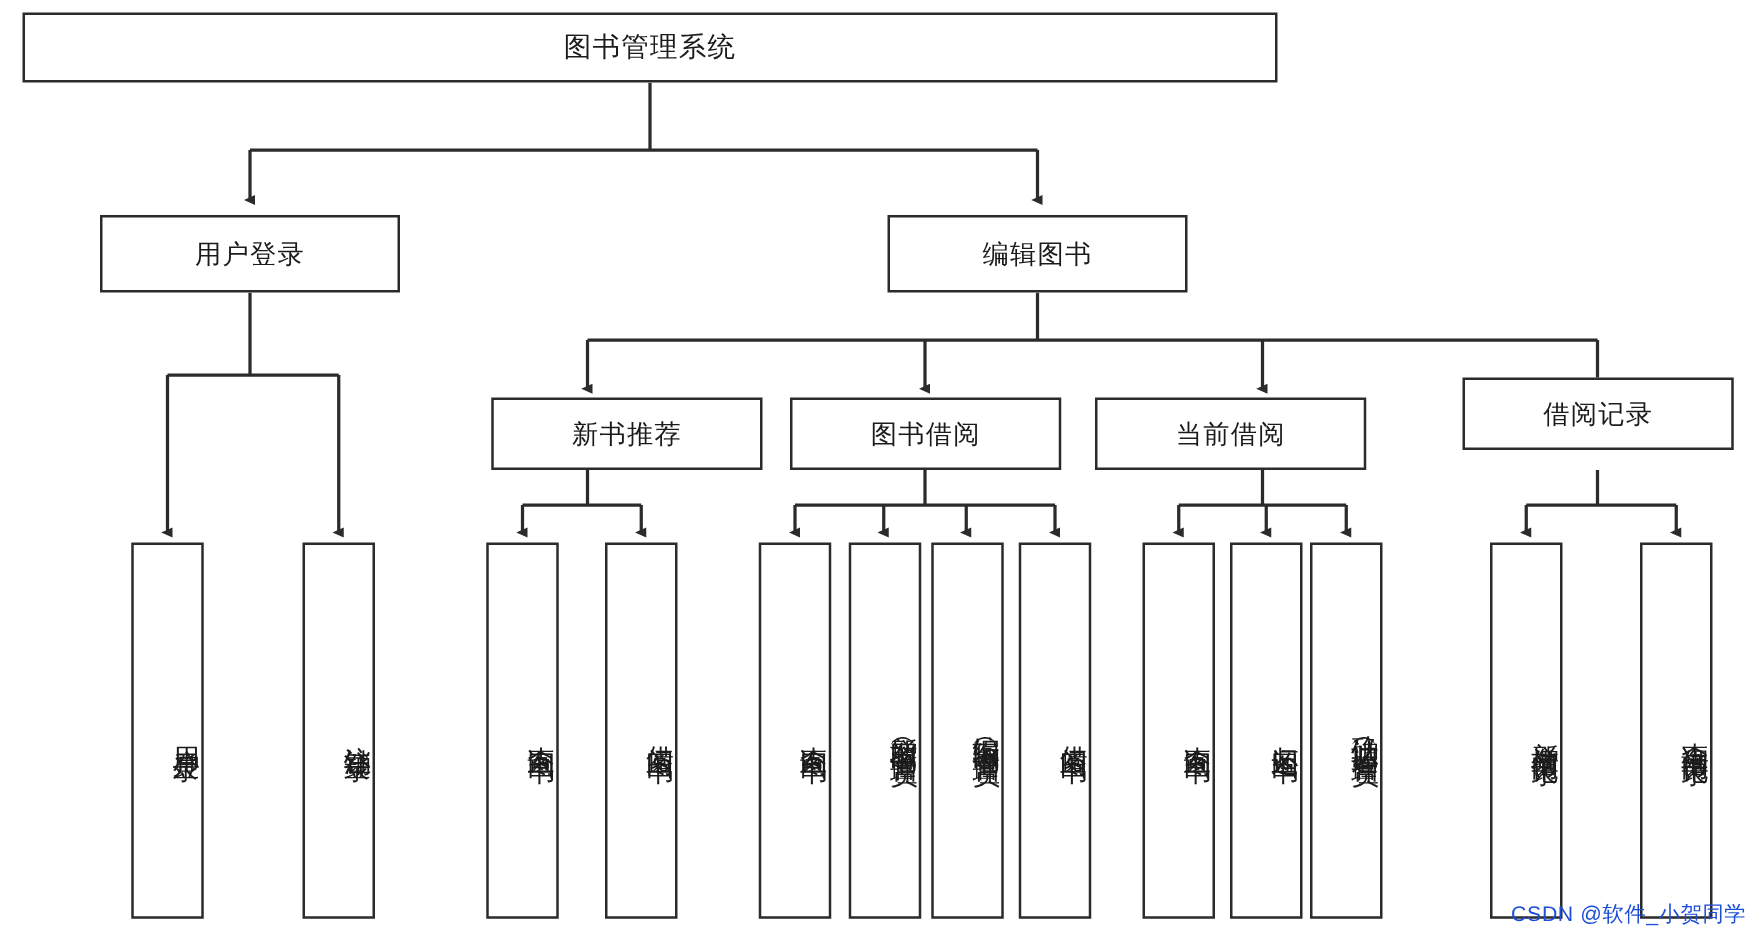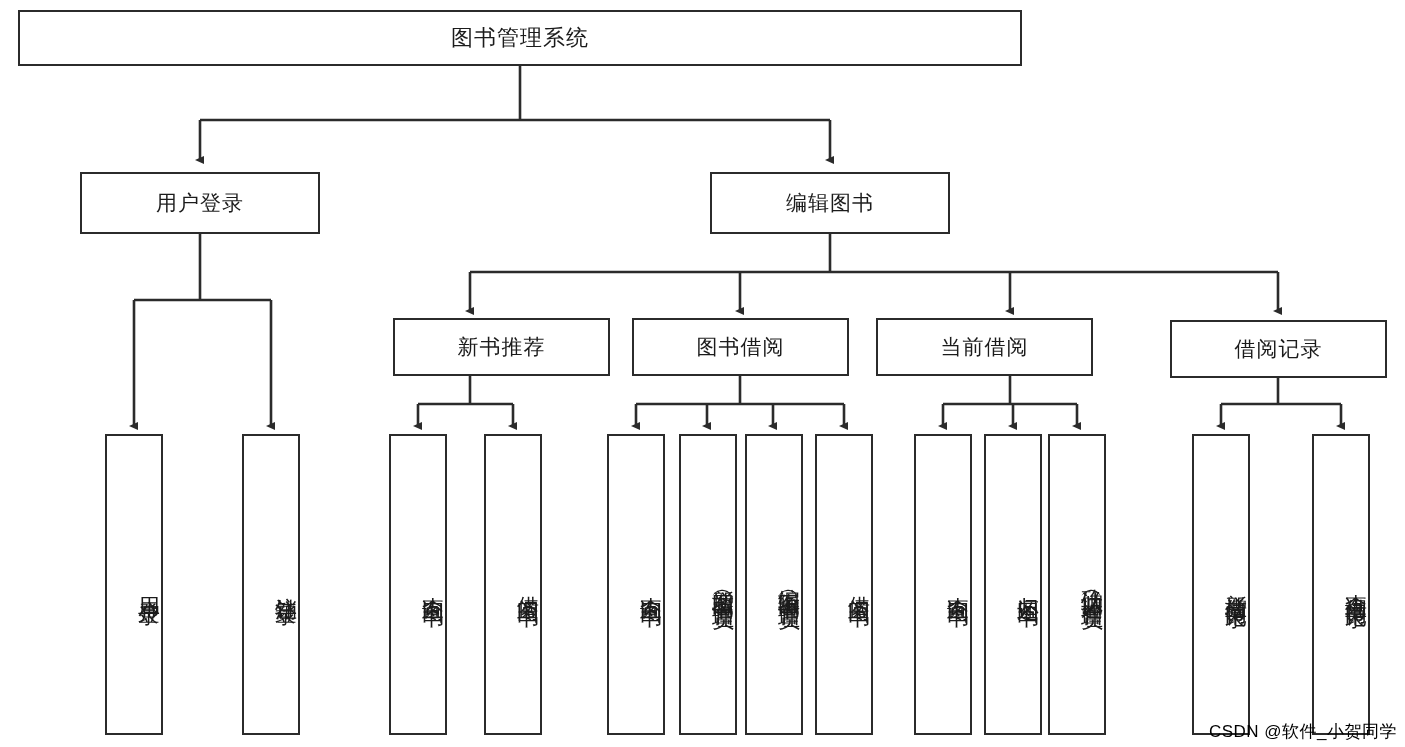--- a/index.html
+++ b/index.html
@@ -55,21 +55,21 @@
     display: block;
   }
   #root-node {
     font-size: 22px;
   }
   #watermark {
     position: absolute;
     right: 8px;
     bottom: 4px;
     font-size: 17px;
-    color: #000000;
+    color: #1d4ed8;
     letter-spacing: 0.5px;
     white-space: nowrap;
   }
 </style>
 </head>
 <body>
 
 <div id="canvas">
 
   <svg id="edges" viewBox="0 0 1405 747" xmlns="http://www.w3.org/2000/svg">
@@ -139,21 +139,21 @@
   </div>
 
   <div class="node h" style="left:632px; top:318px; width:217px; height:58px;">
     <span>图书借阅</span>
   </div>
 
   <div class="node h" style="left:876px; top:318px; width:217px; height:58px;">
     <span>当前借阅</span>
   </div>
 
-  <div class="node h" style="left:1170px; top:320px; width:217px; height:58px;">
+  <div class="node h" style="left:1170px; top:302px; width:217px; height:58px;">
     <span>借阅记录</span>
   </div>
 
   <div class="node leaf" style="left:105px; top:434px; width:58px; height:301px;">
     <span>用户登录</span>
   </div>
   <div class="node leaf" style="left:242px; top:434px; width:58px; height:301px;">
     <span>注销登录</span>
   </div>
 

